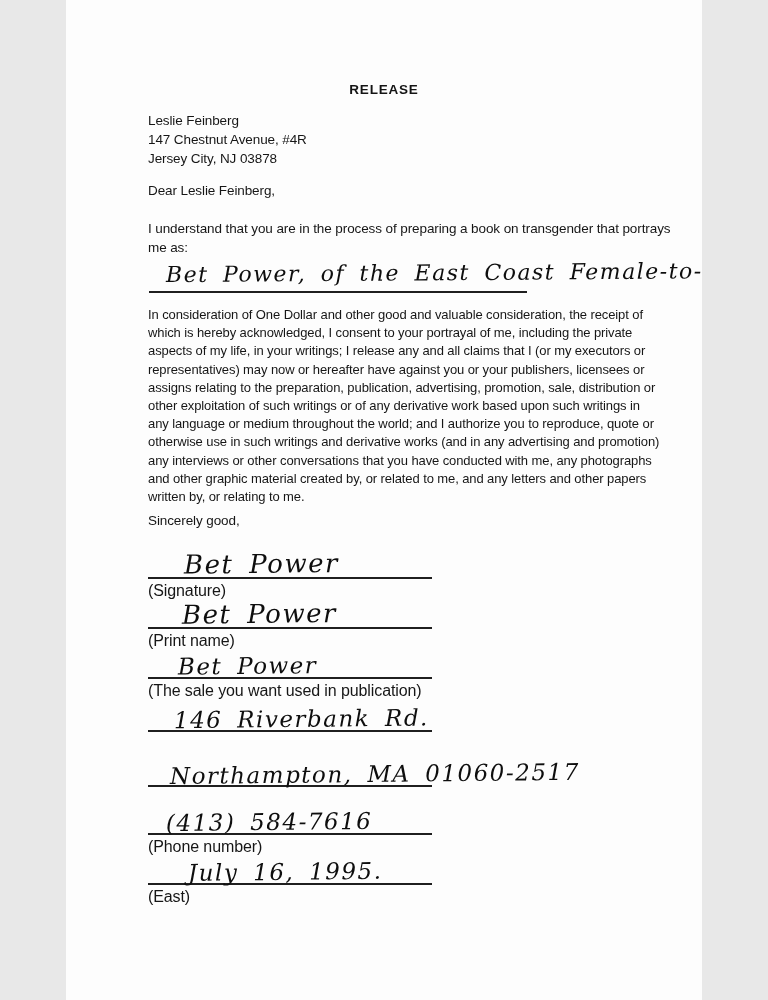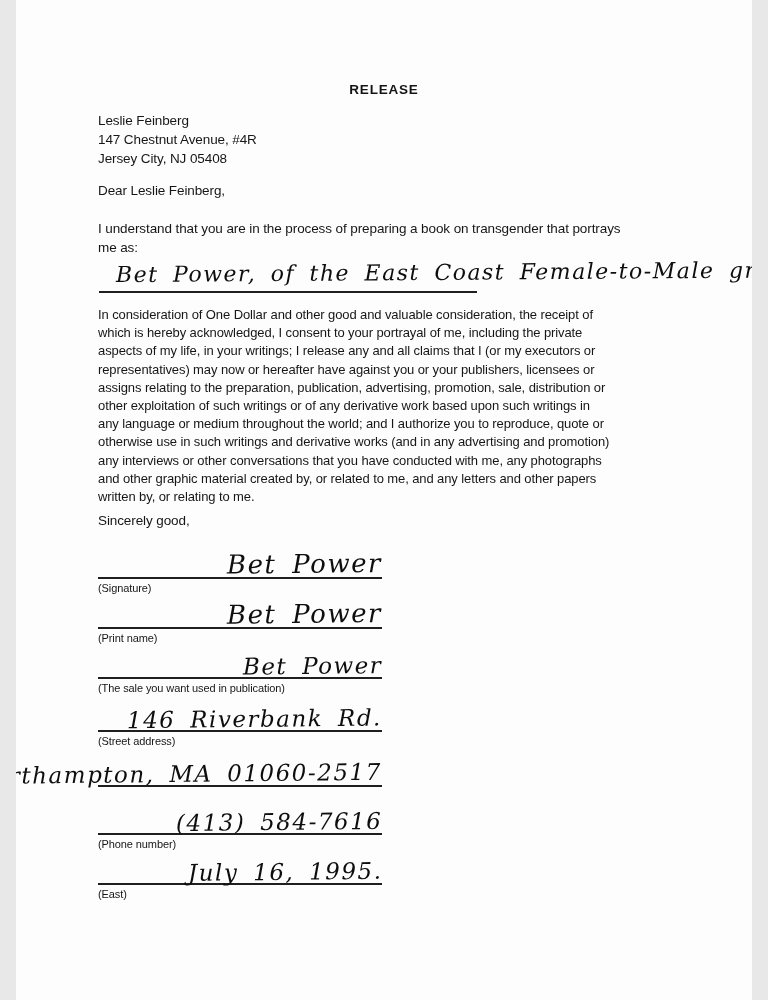--- a/index.html
+++ b/index.html
@@ -1,18 +1,18 @@
 <!DOCTYPE html>
 <html><head>
 <meta charset="utf-8">
 <style>
   html, body { margin: 0; padding: 0; background: #e8e8e8; }
   .page {
     position: relative;
-    width: 736px;
+    width: 636px;
     height: 1000px;
     margin: 0 auto;
     background: #fdfdfd;
     font-family: "Liberation Sans", sans-serif;
     color: #161616;
     overflow: hidden;
   }
   .typed {
     position: absolute;
     font-size: 13.5px;
@@ -72,31 +72,30 @@
     position: absolute;
     left: 82px;
     width: 284px;
   }
   .field .blank-line {
     position: relative;
     height: 36px;
     border-bottom: 2px solid #1f1f1f;
     display: flex;
     align-items: flex-end;
-    justify-content: flex-end;
   }
   .field .blank-line .hw {
     font-size: 23px;
     white-space: nowrap;
     margin-bottom: -2px;
     transform: rotate(-0.6deg);
   }
   .field .blank-line .hw.lg { font-size: 26px; }
   .field .label {
-    font-size: 11px;
+    font-size: 16px;
     letter-spacing: -0.1px;
     margin-top: 3px;
     white-space: nowrap;
     color: #161616;
   }
   .f-signature  { top: 541px; }
   .f-print      { top: 591px; }
   .f-pub        { top: 641px; }
   .f-street     { top: 694px; }
   .f-city       { top: 749px; }
@@ -105,21 +104,21 @@
 </style>
 </head>
 <body>
 
 <div class="page">
 
   <div class="title">RELEASE</div>
 
   <div class="typed address">Leslie Feinberg
 147 Chestnut Avenue, #4R
-Jersey City, NJ 05408</div>
+Jersey City, NJ 03878</div>
 
   <div class="typed salutation">Dear Leslie Feinberg,</div>
 
   <div class="typed para1">I understand that you are in the process of preparing a book on transgender that portrays
 me as:</div>
 
   <div class="portrayal">
     <span class="hw hw-text">Bet Power, of the East Coast Female-to-Male group (founder)</span>
     <div class="rule"></div>
   </div>
@@ -156,21 +155,20 @@
     <div class="blank-line">
       <span class="hw" style="padding-left:30px">Bet Power</span>
     </div>
     <div class="label">(The sale you want used in publication)</div>
   </div>
 
   <div class="field f-street">
     <div class="blank-line">
       <span class="hw" style="padding-left:26px">146 Riverbank Rd.</span>
     </div>
-    <div class="label">(Street address)</div>
   </div>
 
   <div class="field f-city">
     <div class="blank-line">
       <span class="hw" style="padding-left:22px">Northampton, MA 01060-2517</span>
     </div>
   </div>
 
   <div class="field f-phone">
     <div class="blank-line">

